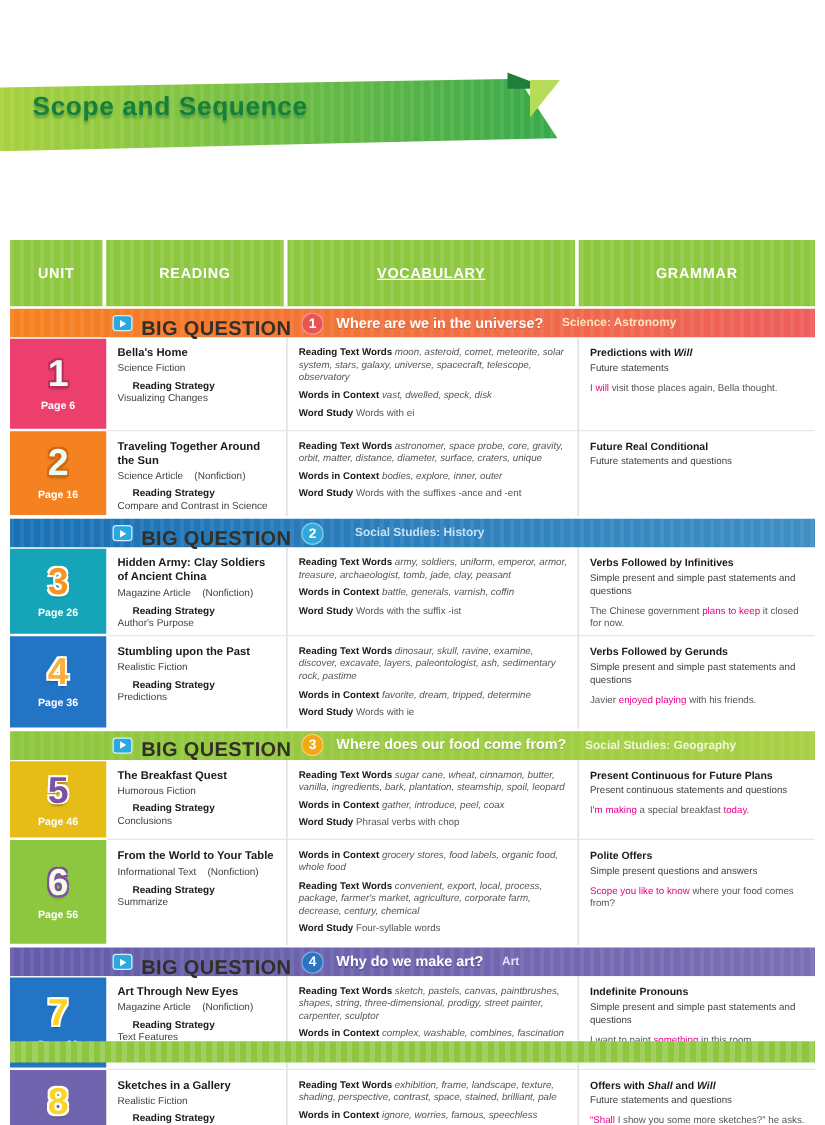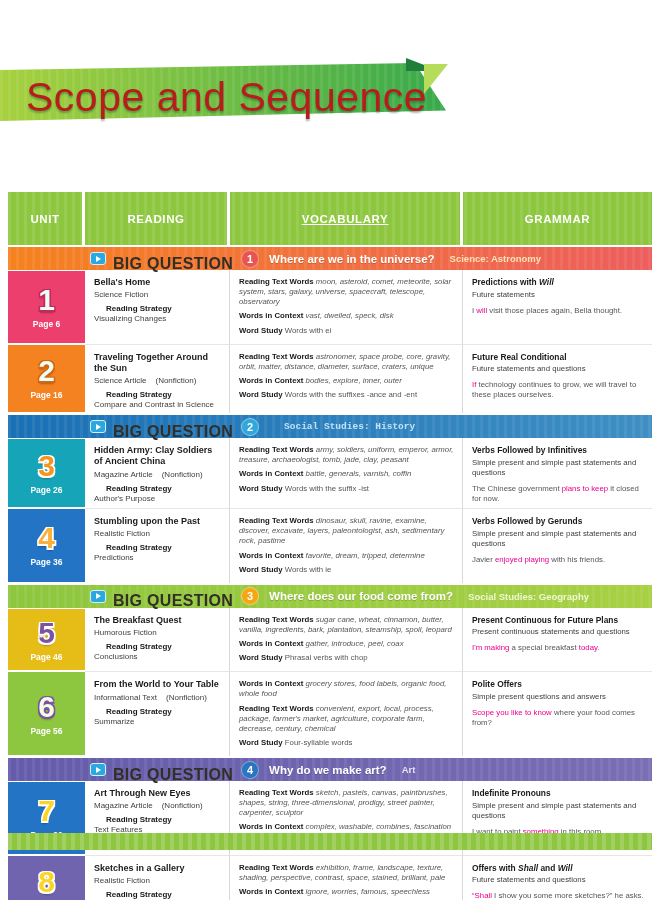--- a/index.html
+++ b/index.html
@@ -16,22 +16,22 @@
   }
   .banner-fold {
     position: absolute; left: 406px; top: 58px; width: 0; height: 0;
     border-bottom: 13px solid #1e7e3a; border-right: 34px solid transparent;
   }
   .banner-tip {
     position: absolute; left: 424px; top: 64px; width: 0; height: 0;
     border-top: 30px solid #b6dc5a; border-right: 24px solid transparent;
   }
   .banner-title {
-    position: absolute; left: 26px; top: 74px; font-size: 41px; font-weight: normal;
-    color: #b91c1c; letter-spacing: .5px; text-shadow: 0 2px 2px rgba(0,90,40,.4);
+    position: absolute; left: 26px; top: 74px; font-size: 21px; font-weight: bold;
+    color: #15803d; letter-spacing: .5px; text-shadow: 0 2px 2px rgba(0,90,40,.4);
   }
 
   
   .tbl { position: absolute; left: 8px; top: 192px; width: 644px; }
   .thead {
     display: flex; height: 53px; align-items: center;
     background:
       repeating-linear-gradient(90deg, rgba(255,255,255,.10) 0 3px, rgba(255,255,255,0) 3px 8px),
       #8dc63f;
     color: #fff; font-weight: bold; font-size: 11.5px; letter-spacing: .6px; text-align: center;
@@ -168,32 +168,31 @@
         <div class="rstrat">Compare and Contrast in Science</div>
       </div>
       <div class="vcell">
         <div class="vline"><span class="vlabel">Reading Text Words</span> <span class="vwords">astronomer, space probe, core, gravity, orbit, matter, distance, diameter, surface, craters, unique</span></div>
         <div class="vline"><span class="vlabel">Words in Context</span> <span class="vwords">bodies, explore, inner, outer</span></div>
         <div class="vline"><span class="vlabel">Word Study</span> <span class="vws">Words with the suffixes -ance and -ent</span></div>
       </div>
       <div class="gcell">
         <div class="gtitle"><span>Future Real Conditional</span></div>
         <div class="gdesc">Future statements and questions</div>
-        <div class="gex"><span class="hl">If</span><span> technology continues to grow, we will travel to these places ourselves.</span></div>
       </div>
     </div>
 
     <div class="bqbar" style="--c1: #1a70b5; --c2: #3f8fc4;">
       <div class="bq-spacer"></div>
       <div class="play">
           <div class="play-tri"></div>
         </div>
       <div class="bq-label">BIG QUESTION</div>
       <div class="bq-circle" style="background-color: rgb(49, 168, 217);">2</div>
-      <div class="bq-subject" style="color: rgb(195, 226, 247); font-family: Liberation Mono, monospace;">Social Studies: History</div>
+      <div class="bq-subject" style="color: rgb(195, 226, 247);">Social Studies: History</div>
     </div>
 
     <div class="urow" style="min-height:62px">
       <div class="ucell" style="background-color: rgb(22, 165, 184);">
         <div class="unum" style="color: rgb(247, 148, 29); --oc: #ffffff;">3</div>
         <div class="upage">Page 26</div>
       </div>
       <div class="rcell">
         <div class="rtitle">Hidden Army: Clay Soldiers of Ancient China</div>
         <div class="rgenre"><span>Magazine Article</span><span class="rnote">(Nonfiction)</span></div>

